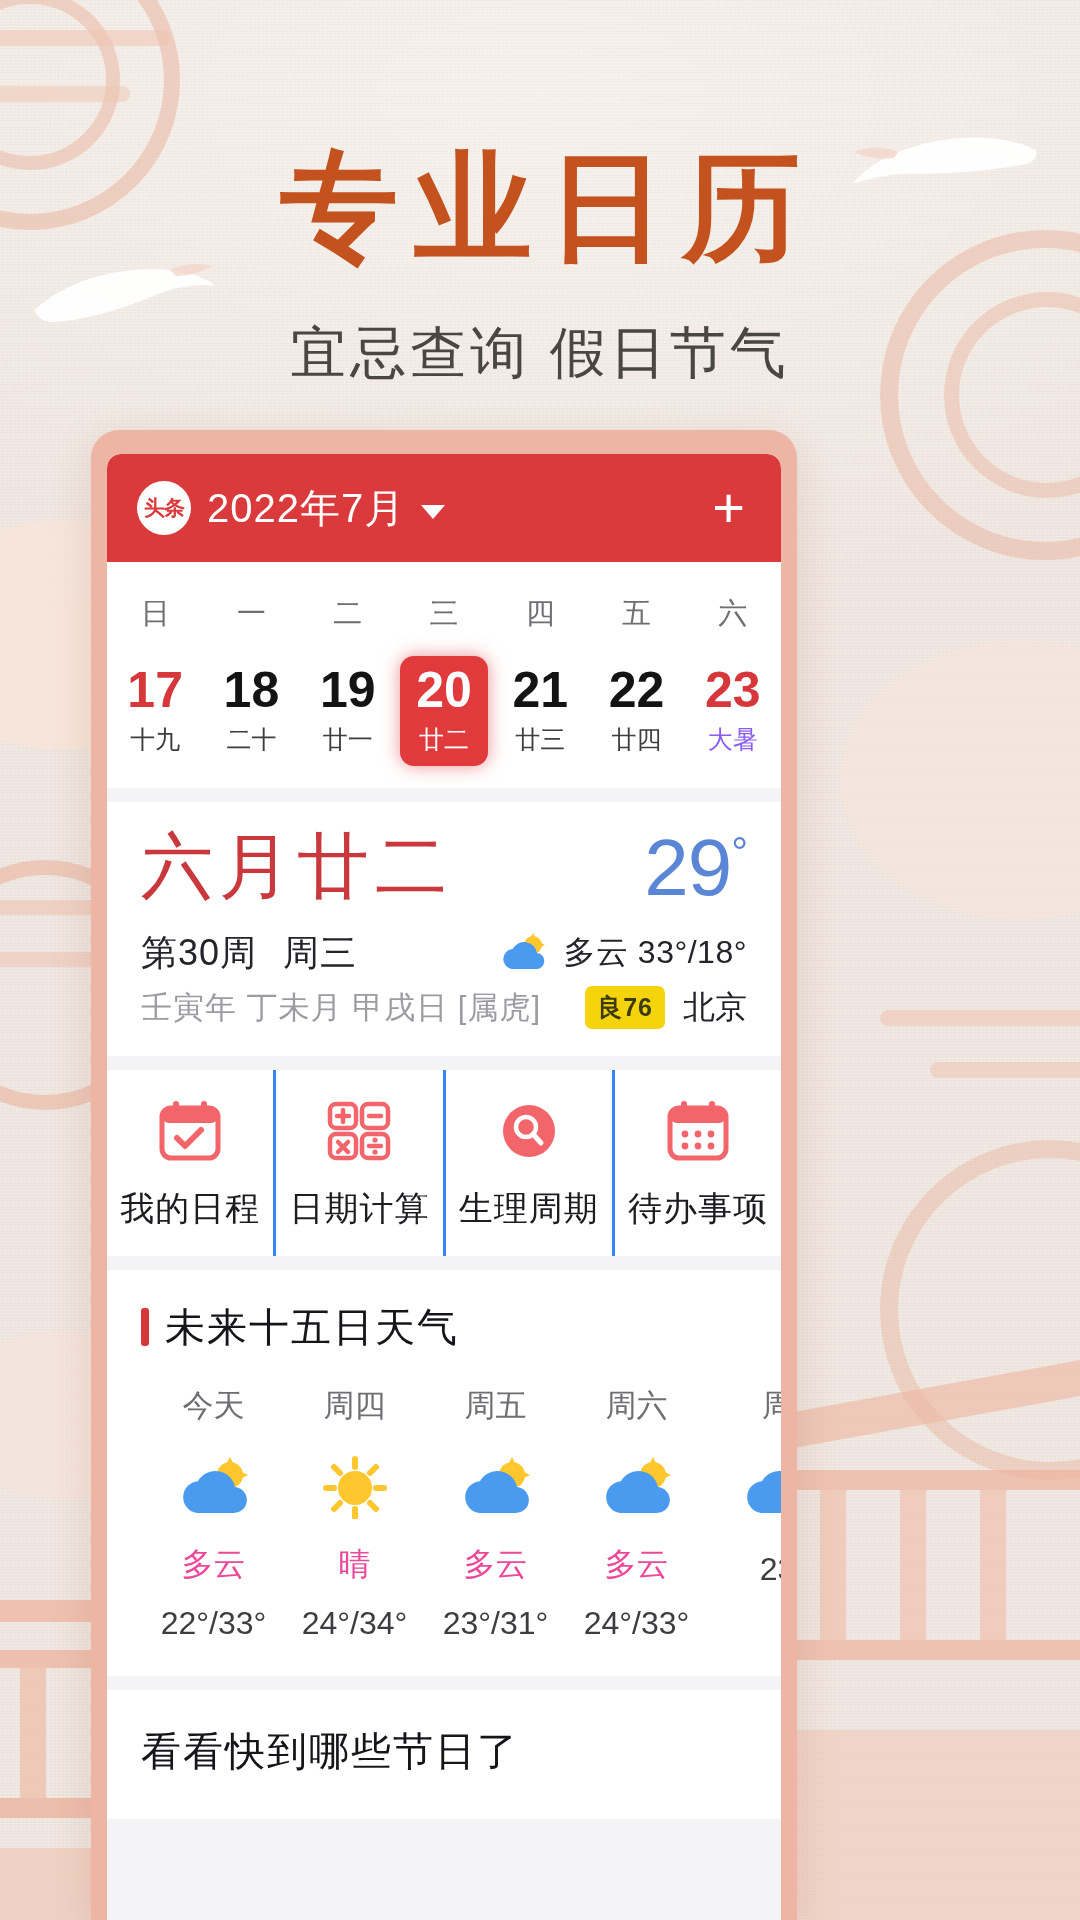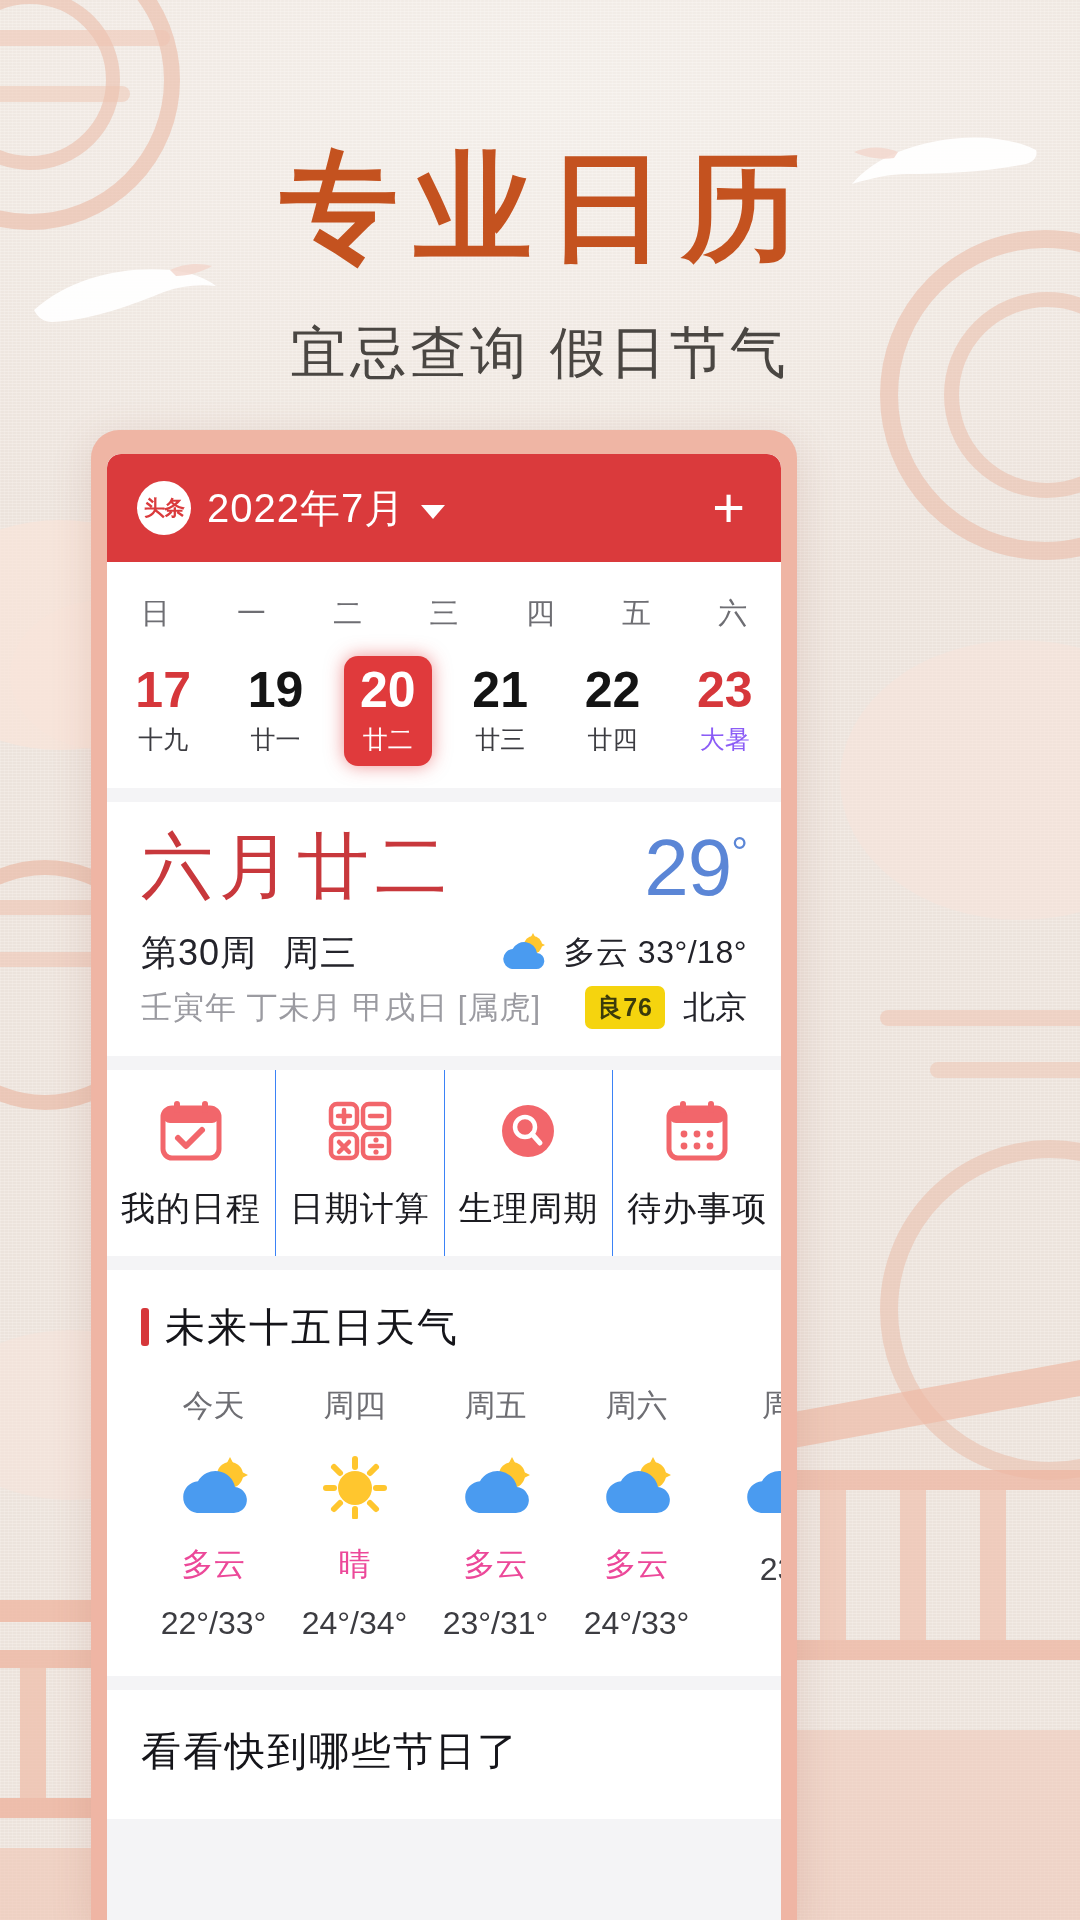--- a/index.html
+++ b/index.html
@@ -123,21 +123,21 @@
   .ganzhi { font-size:31px; color:#9B9BA1; letter-spacing:1px; }
   .aqiwrap { display:flex; align-items:center; }
   .aqi {
     background:#F5D40E; color:#3B3B0B; font-size:25px;
     padding:5px 12px; border-radius:7px; font-weight:600; letter-spacing:1px;
   }
   .city { font-size:32px; color:#23232A; margin-left:18px; }
 
   
   .quick { background:#fff; display:flex; margin-top:14px; }
-  .qitem { flex:1; padding:26px 0 24px 0; text-align:center; border-right:1px solid #3b82f6; }
+  .qitem { flex:1; padding:26px 0 24px 0; text-align:center; border-right:3px solid #3b82f6; }
   .qitem:last-child { border-right:none; }
   .qlabel { font-size:34px; color:#1C1C21; margin-top:20px; letter-spacing:1px; }
   .qicon { height:70px; display:flex; align-items:center; justify-content:center; }
 
   
   .fcast { background:#fff; margin-top:14px; padding:30px 0 34px 0; }
   .sechead { display:flex; align-items:center; padding:0 34px; }
   .bar { width:8px; height:38px; background:#D6373B; border-radius:3px; }
   .sectitle { font-size:40px; color:#15151A; margin-left:16px; letter-spacing:2px; }
   .fdays { display:flex; padding:30px 0 0 36px; }
@@ -251,20 +251,26 @@
       </div>
       <div class="row7">
         <div class="cell">
           <div class="dayinner weekend">
             <div class="dnum">17</div>
             <div class="dlun">十九</div>
           </div>
         </div>
         <div class="cell">
           <div class="dayinner">
+            <div class="dnum">18</div>
+            <div class="dlun">二十</div>
+          </div>
+        </div>
+        <div class="cell">
+          <div class="dayinner">
             <div class="dnum">19</div>
             <div class="dlun">廿一</div>
           </div>
         </div>
         <div class="cell">
           <div class="dayinner selected">
             <div class="dnum">20</div>
             <div class="dlun">廿二</div>
           </div>
         </div>

